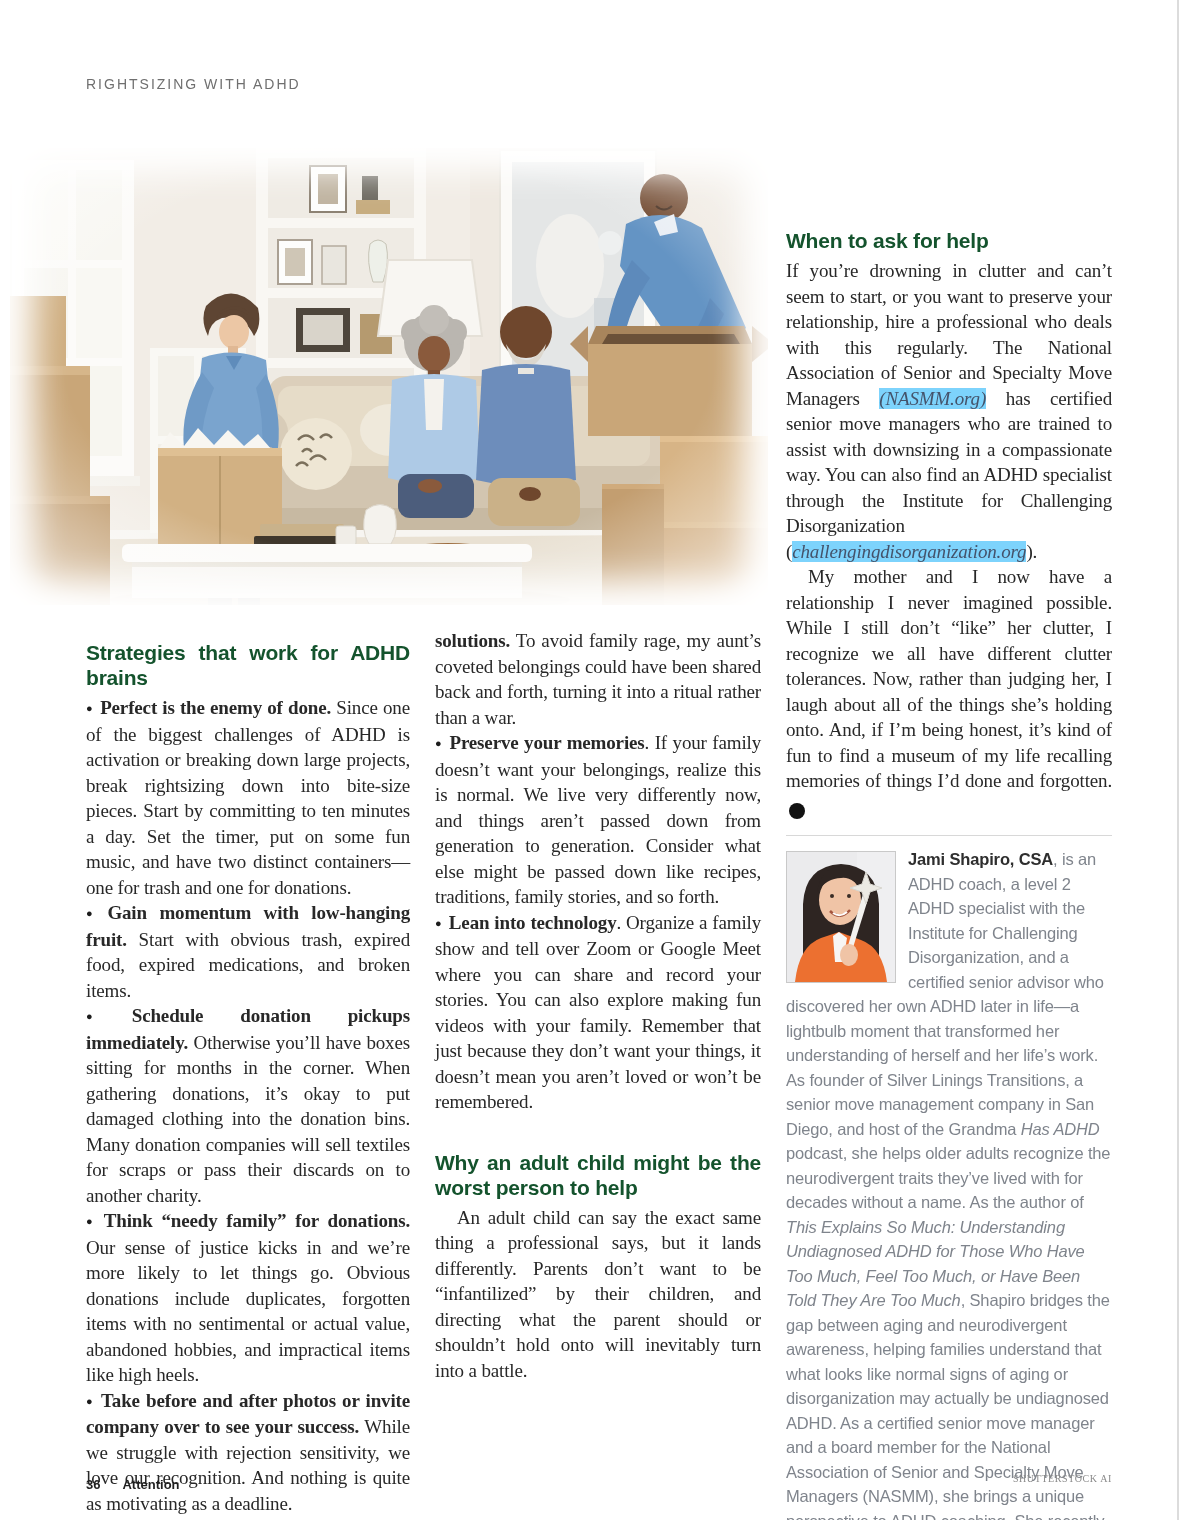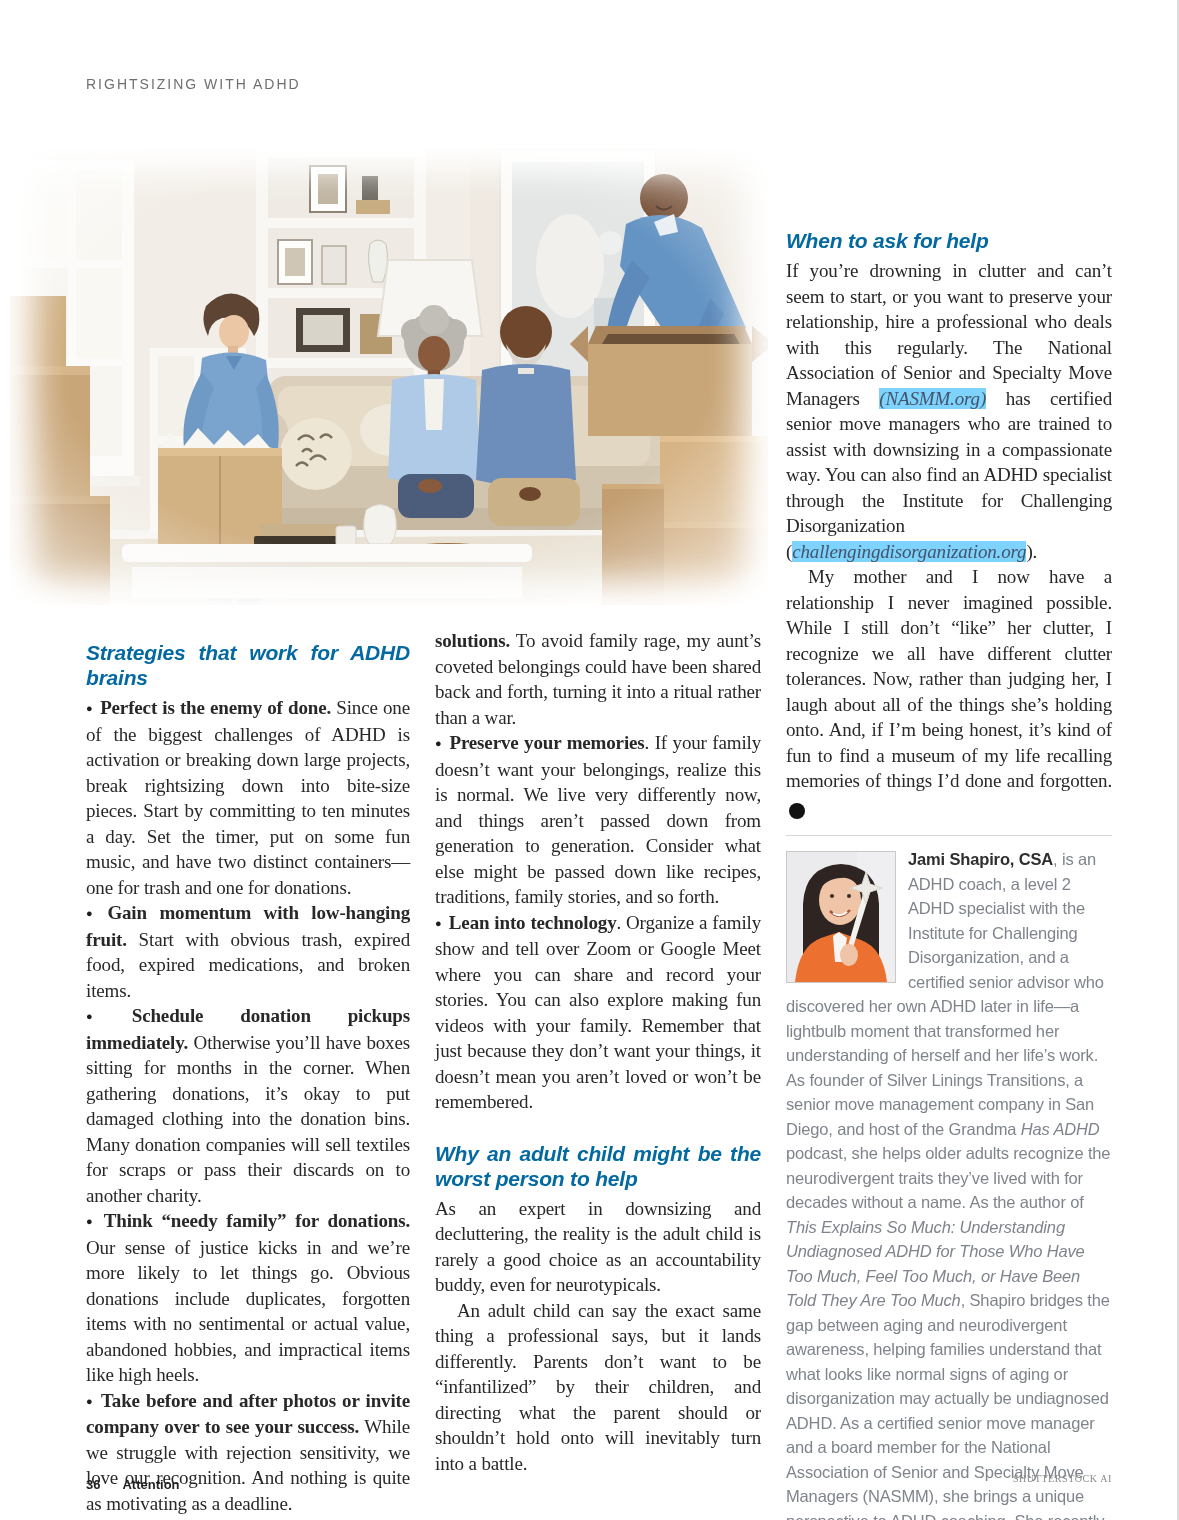--- a/index.html
+++ b/index.html
@@ -20,22 +20,22 @@
   .col-right{left:786px;top:228px;width:326px;}
 
   .serif{font-size:19px;line-height:25.5px;color:#282828;text-align:justify;letter-spacing:-0.15px;}
   .serif p{margin:0;}
   .b{font-weight:bold;}
   .i{font-style:italic;text-align:center;}
   .indent{text-indent:22px;}
   .bullet::before{content:"\25CF";font-size:11px;vertical-align:2px;margin-right:7px;color:#1c1c1c;}
 
   .h-sans{font-family:"Liberation Sans","DejaVu Sans",sans-serif;font-weight:bold;
-          font-size:21px;line-height:25px;color:#0369a1;margin:0 0 5px 0;letter-spacing:-0.2px;font-style:italic;}
-  .h-sans.mt{margin-top:26px;}
+          font-size:21px;line-height:25px;color:#14532d;margin:0 0 5px 0;letter-spacing:-0.2px;}
+  .h-sans.mt{margin-top:35px;}
 
   .hl{background:#7dd3fc;color:#44536b;cursor:pointer;font-style:italic;}
   .endmark{display:inline-block;width:16px;height:16px;border-radius:50%;background:#121212;color:#fff;
            font-family:"Liberation Sans",sans-serif;font-weight:bold;font-size:11px;line-height:16px;
            text-align:center;vertical-align:-2px;margin-left:3px;}
 
   .bio{margin-top:16px;border-top:1px solid #d8d8d8;padding-top:11px;
        font-family:"Liberation Sans","DejaVu Sans",sans-serif;font-size:16.5px;line-height:24.5px;
        color:#7f848c;text-align:left;}
   .bio .b{color:#2e2e2e;}
@@ -248,21 +248,20 @@
 
   <div class="col col-mid serif">
     <p><span class="b">solutions.</span><span> To avoid family rage, my aunt’s coveted belongings could have been shared back and forth, turning it into a ritual rather than a war.</span></p>
     <div>
 
         <p class="bullet"><span class="b">Preserve your memories</span><span>. If your family doesn’t want your belongings, realize this is normal. We live very differently now, and things aren’t passed down from generation to generation. Consider what else might be passed down like recipes, traditions, family stories, and so forth.</span></p>
 
         <p class="bullet"><span class="b">Lean into technology</span><span>. Organize a family show and tell over Zoom or Google Meet where you can share and record your stories. You can also explore making fun videos with your family. Remember that just because they don’t want your things, it doesn’t mean you aren’t loved or won’t be remembered.</span></p>
       </div>
     <h2 class="h-sans mt">Why an adult child might be the worst person to help</h2>
-    <p>As an expert in downsizing and decluttering, the reality is the adult child is rarely a good choice as an accountability buddy, even for neurotypicals.</p>
     <p class="indent">An adult child can say the exact same thing a professional says, but it lands differently. Parents don’t want to be “infantilized” by their children, and directing what the parent should or shouldn’t hold onto will inevitably turn into a battle.</p>
   </div>
 
   <div class="col col-right serif">
     <h2 class="h-sans">When to ask for help</h2>
     <p><span>If you’re drowning in clutter and can’t seem to start, or you want to preserve your relationship, hire a professional who deals with this regularly. The National Association of Senior and Specialty Move Managers </span><span class="hl">(NASMM.org)</span><span> has certified senior move managers who are trained to assist with downsizing in a compassionate way. You can also find an ADHD specialist through the Institute for Challenging Disorganization (</span><span class="hl">challengingdisorganization.org</span><span>).</span></p>
     <p class="indent"><span>My mother and I now have a relationship I never imagined possible. While I still don’t “like” her clutter, I recognize we all have different clutter tolerances. Now, rather than judging her, I laugh about all of the things she’s holding onto. And, if I’m being honest, it’s kind of fun to find a museum of my life recalling memories of things I’d done and forgotten. </span><span class="endmark">A</span></p>
 
     <div class="bio">
       <div class="bio-photo">

